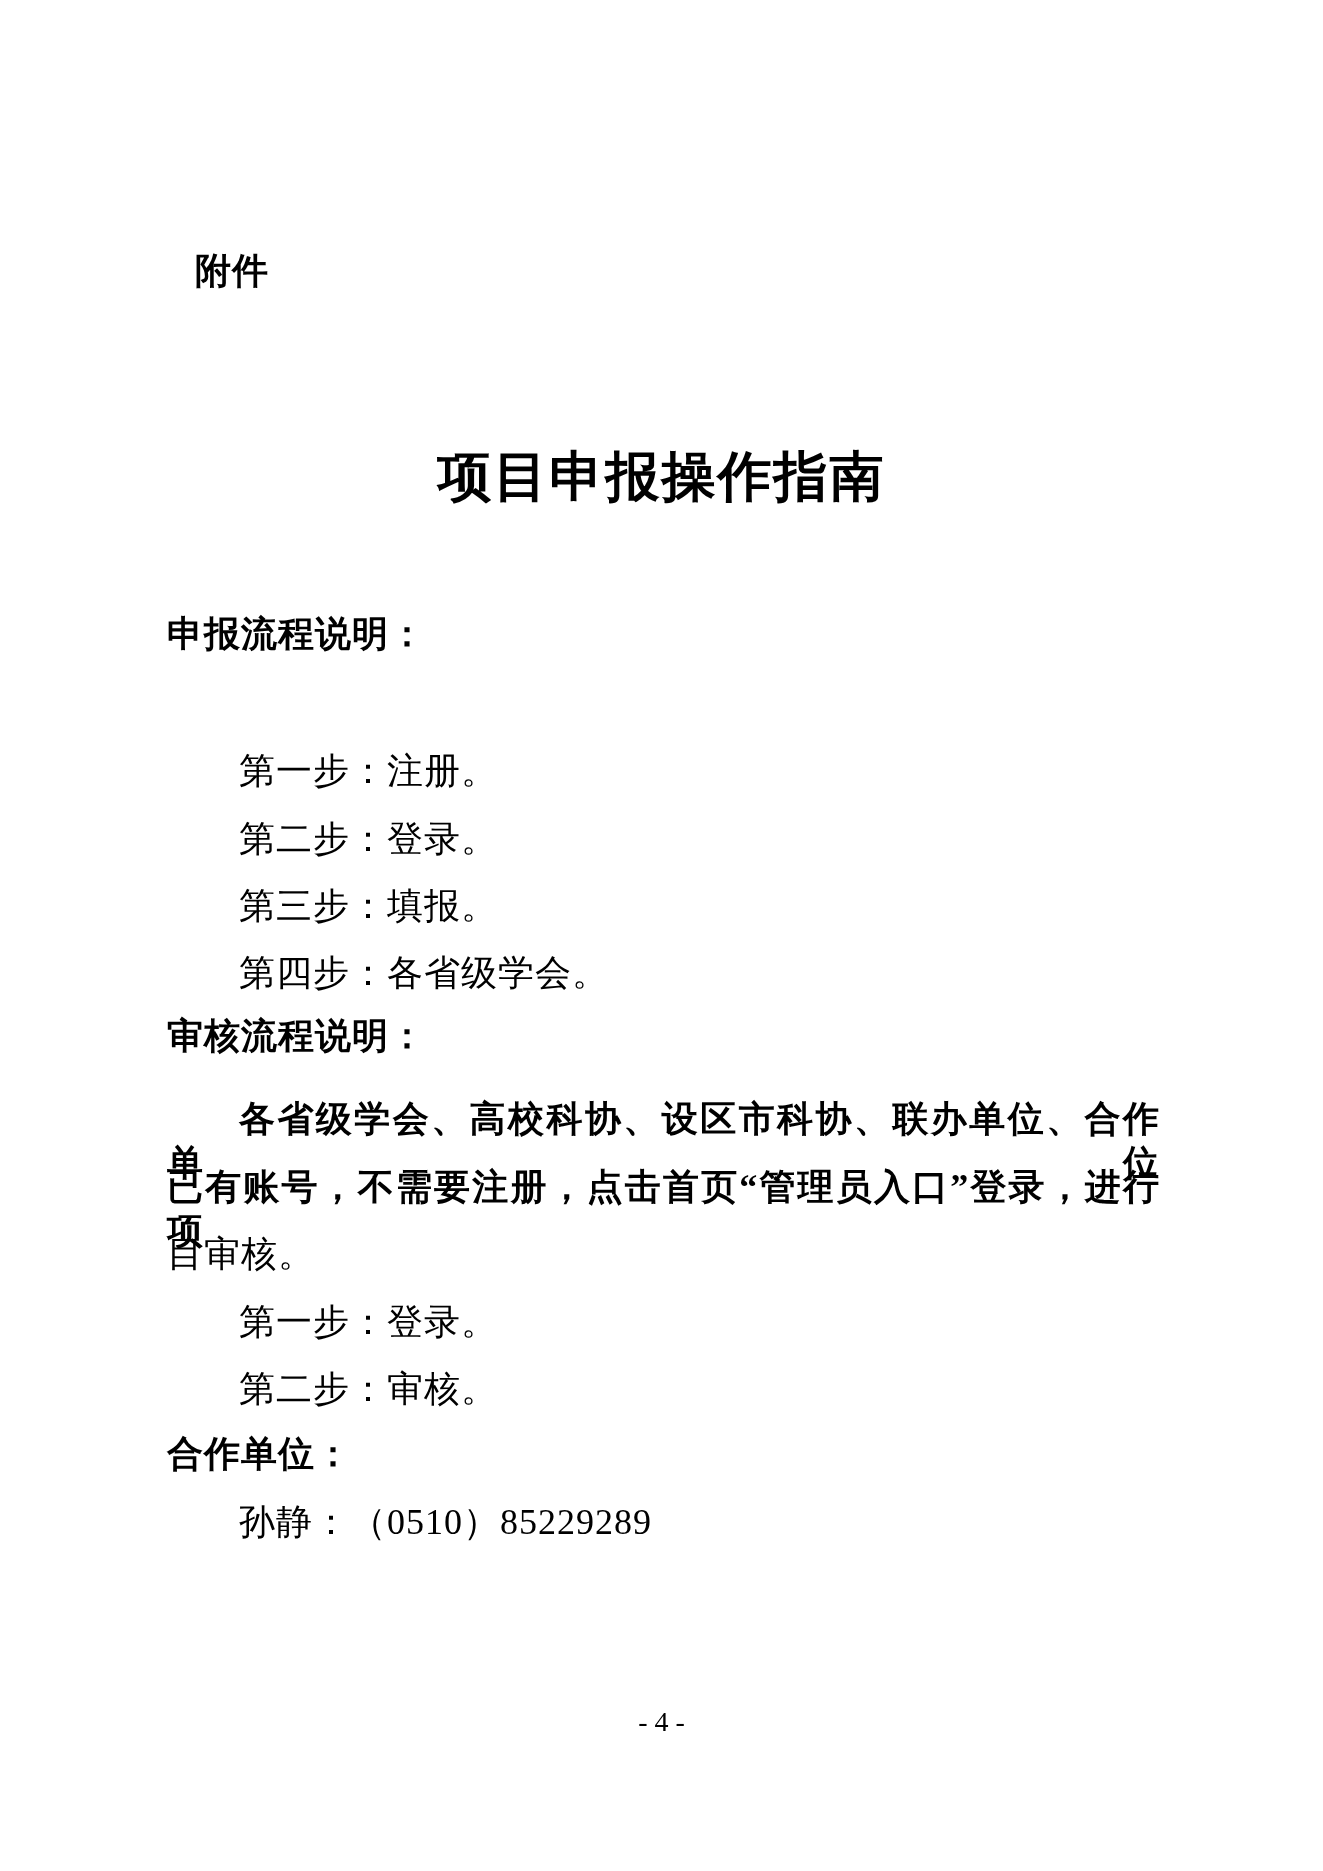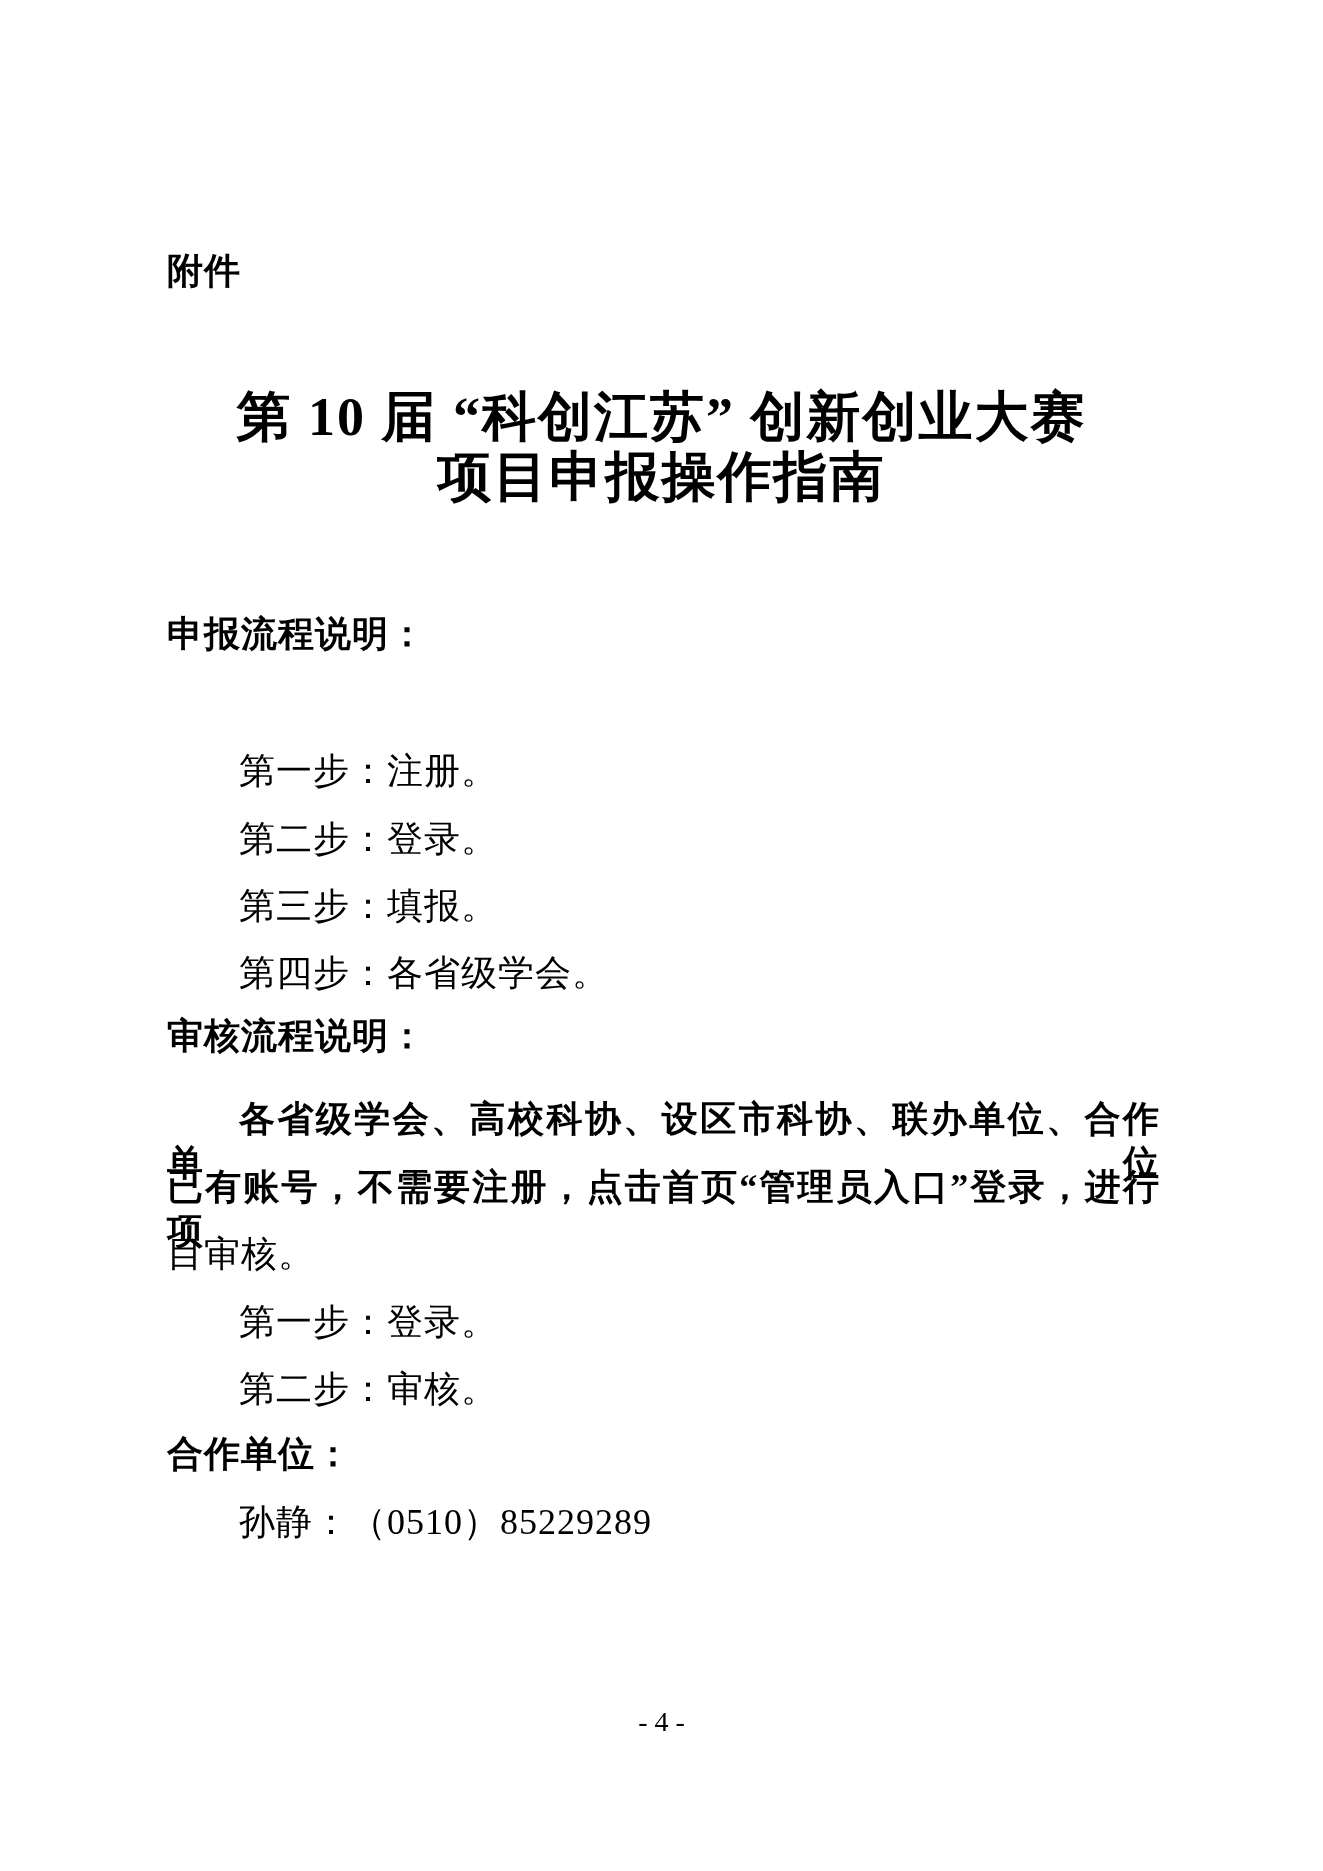--- a/index.html
+++ b/index.html
@@ -78,23 +78,22 @@
     line-height: 34px;
     white-space: pre;
     color: #000000;
   }
 </style>
 </head>
 <body>
 
 <div class="page">
 
-  <div class="line heading" style="top:249px;">附件</div>
+  <div class="line heading" style="top:249px;margin-left:28px;">附件</div>
 
-  <div class="title-line" style="top:386px;">第 10 届 “科创江苏” 创新创业大赛</div>
   <div class="title-line" style="top:446px;">项目申报操作指南</div>
 
   <div class="line heading" style="top:612px;">申报流程说明：</div>
 
 
   <div class="line body-text indent" style="top:749px;">第一步：注册。</div>
   <div class="line body-text indent" style="top:817px;">第二步：登录。</div>
   <div class="line body-text indent" style="top:884px;">第三步：填报。</div>
   <div class="line body-text indent" style="top:951px;">第四步：各省级学会。</div>
 

